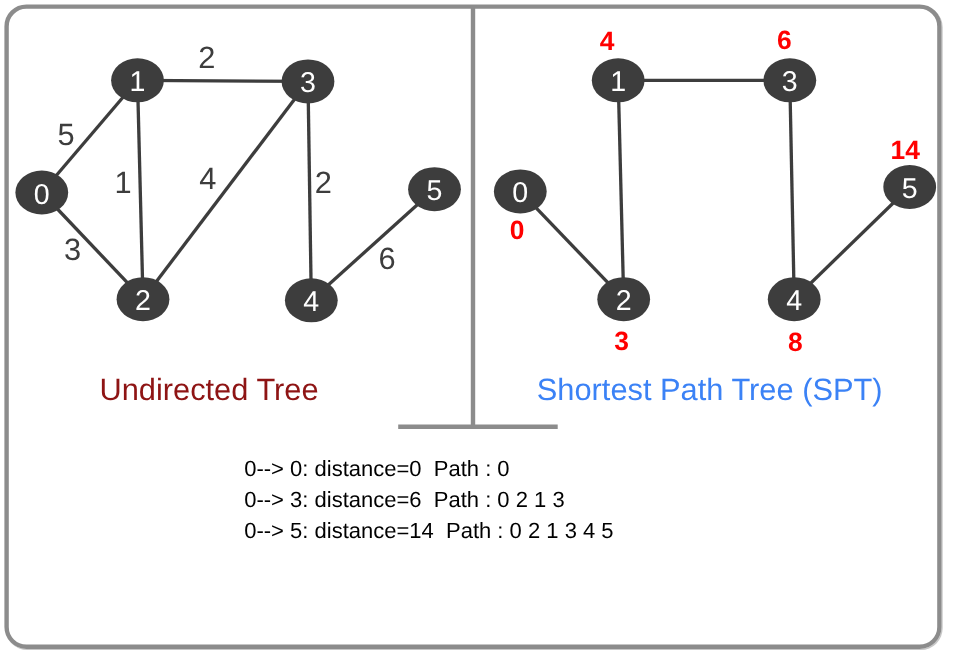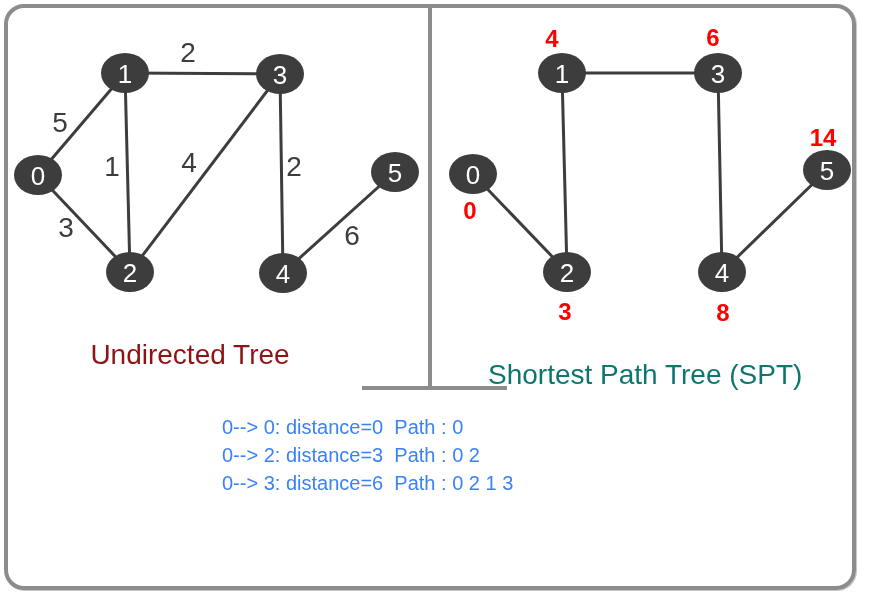--- a/index.html
+++ b/index.html
@@ -114,21 +114,21 @@
       <text x="723" y="312" fill="#ff0000" font-size="24" font-weight="bold" text-anchor="middle" dominant-baseline="central">8</text>
       <ellipse cx="827" cy="170" rx="24" ry="20" fill="#3d3d3d"></ellipse>
       <text x="827" y="171" fill="#ffffff" font-size="26" text-anchor="middle" dominant-baseline="central">5</text>
       <text x="823" y="137" fill="#ff0000" font-size="24" font-weight="bold" text-anchor="middle" dominant-baseline="central">14</text>
       <line x1="430" y1="5" x2="430" y2="388" stroke="#8c8c8c" stroke-width="4"></line>
       <line x1="362" y1="388" x2="507" y2="388" stroke="#8c8c8c" stroke-width="4"></line>
     </svg>
 
   <div id="title-left" class="graph-title" style="color: rgb(142, 20, 20);">Undirected Tree</div>
 
-  <div id="title-right" class="graph-title" style="color: #0f766e; margin-top: 20px;">Shortest Path Tree (SPT)</div>
+  <div id="title-right" class="graph-title" style="color: #3b82f6;">Shortest Path Tree (SPT)</div>
 
-  <div id="results" style="color: #3b82f6;">
+  <div id="results" style="color: #000000;">
     <div class="result-line">0--&gt; 0: distance=0  Path : 0</div>
-    <div class="result-line">0--&gt; 2: distance=3  Path : 0 2</div>
     <div class="result-line">0--&gt; 3: distance=6  Path : 0 2 1 3</div>
+    <div class="result-line">0--&gt; 5: distance=14  Path : 0 2 1 3 4 5</div>
   </div>
 
 </div>
 
 </body></html>

